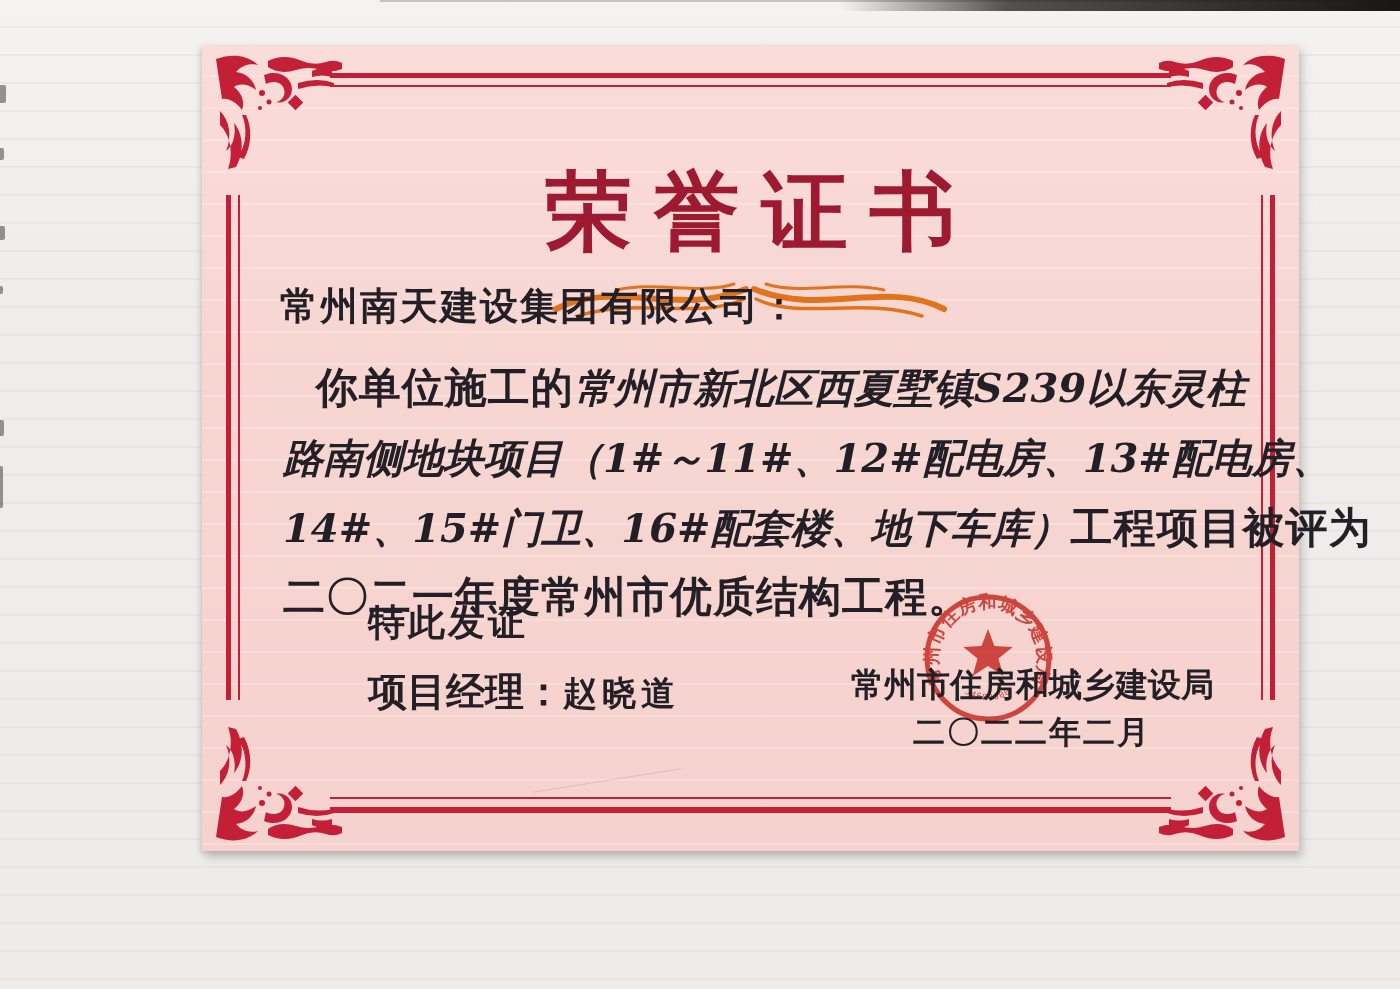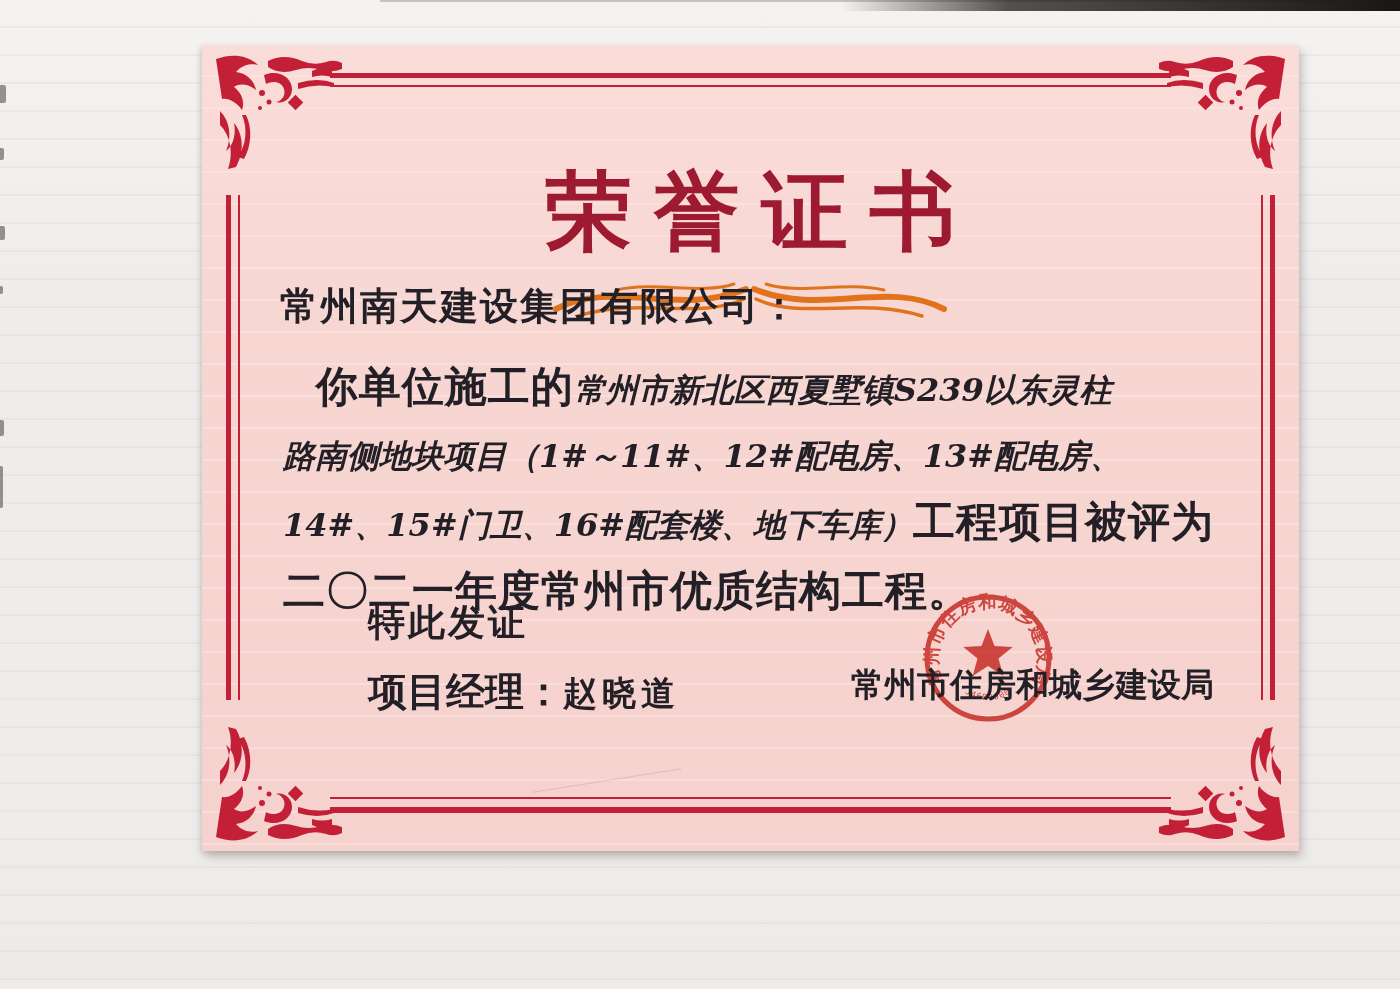--- a/index.html
+++ b/index.html
@@ -32,21 +32,21 @@
     color:#9e1a30;white-space:nowrap;}
   .swoosh-svg{left:348px;top:230px;}
   
   .recipient{position:absolute;left:78px;top:236px;
     font-family:Liberation Mono, monospace;font-weight:700;
     font-size:38px;letter-spacing:2px;color:#221f26;white-space:nowrap;}
   .body{position:absolute;left:81px;top:312px;width:1000px;color:#221f26;}
   .body-line{line-height:61px;white-space:nowrap;}
   .body-line:first-child{text-indent:2.05em;}
   .seg-kai{font-family:Liberation Serif, serif;font-weight:600;font-size:42px;letter-spacing:1px;}
-  .seg-script{font-family:"DejaVu Serif","Liberation Serif",serif;font-weight:700;font-style:italic;font-size:32px;letter-spacing:0px;text-align:center;}
+  .seg-script{font-family:"DejaVu Serif","Liberation Serif",serif;font-weight:700;font-style:italic;font-size:40px;letter-spacing:0px;text-align:center;}
   .closing{position:absolute;left:166px;top:553px;
     font-family:"DejaVu Serif","Liberation Serif",serif;font-weight:700;
     font-size:37px;letter-spacing:3px;color:#221f26;}
   .manager{position:absolute;left:166px;top:620px;white-space:nowrap;color:#221f26;}
   .manager-label{font-family:"DejaVu Sans","Liberation Sans",sans-serif;font-weight:700;font-size:39px;}
   .manager-name{font-family:"DejaVu Serif","Liberation Serif",serif;font-weight:700;font-size:34px;letter-spacing:5px;}
   .issuer{position:absolute;left:649px;top:618px;
     font-family:"DejaVu Serif","Liberation Serif",serif;font-weight:700;
     font-size:33px;letter-spacing:0px;color:#221f26;white-space:nowrap;z-index:3;}
   .date{position:absolute;left:711px;top:666px;
@@ -146,15 +146,16 @@
       <path id="sealCode" d="M 35.6,95 A 42,42 0 0 0 96.4,95" fill="none"></path>
       <text class="seal-ring-text" fill="#d04038">
         <textPath href="#sealArc" startOffset="50%" text-anchor="middle">常州市住房和城乡建设局</textPath>
       </text>
       <text class="seal-code-text" fill="#d04038">
         <textPath href="#sealCode" startOffset="50%" text-anchor="middle">J4600000</textPath>
       </text>
     </svg>
 
     <div class="issuer">常州市住房和城乡建设局</div>
+    <div class="date">二〇二二年二月</div>
 
   </div>
 </div>
 
 </body></html>

